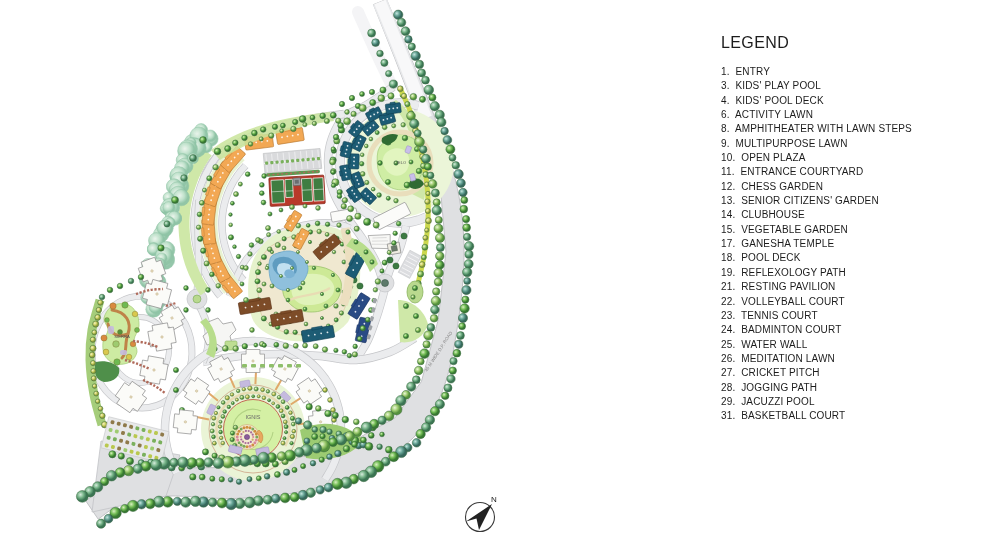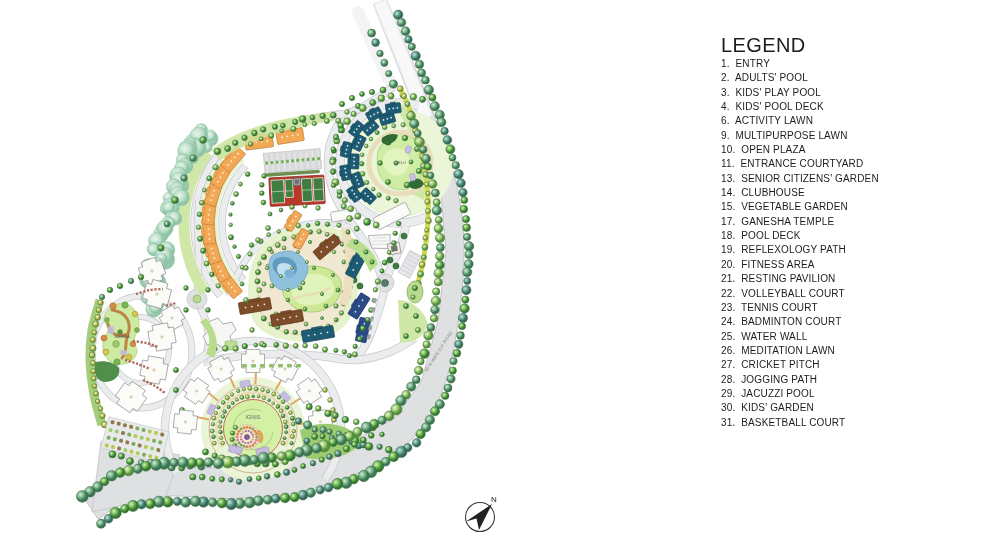--- a/index.html
+++ b/index.html
@@ -1,17 +1,17 @@
 <!DOCTYPE html>
 <html><head><meta charset="utf-8"><title>Master Plan</title><style>
 html,body{margin:0;padding:0;background:#fff;width:990px;height:550px;overflow:hidden}
 .page{position:relative;width:990px;height:550px;font-family:"Liberation Sans",sans-serif}
 .map{position:absolute;left:0;top:0}
 .legend{position:absolute;left:721px;top:34px;color:#1c1c1c}
-.legend-title{font-size:20px;letter-spacing:0.4px;margin-bottom:0}
+.legend-title{font-size:16px;letter-spacing:0.4px;margin-bottom:13px}
 .legend-items{font-size:10px;line-height:14.35px;letter-spacing:0.15px;white-space:nowrap}
 </style></head><body>
 <div class="page">
 
 <div class="map"><svg width="990" height="550" viewBox="0 0 990 550">
         <defs>
 <radialGradient id="tg1" cx="35%" cy="35%">
             <stop offset="0%" stop-color="#d6ecdc"></stop>
             <stop offset="55%" stop-color="#74b286"></stop>
             <stop offset="100%" stop-color="#3b7553"></stop>
@@ -1257,39 +1257,38 @@
         <g>
           <circle cx="480" cy="517" r="14.5" fill="none" stroke="#3a3a3a" stroke-width="1.1"></circle>
           <path d="M492,504 L479,530 L476.5,518.5 L466,521.5 Z" fill="#222"></path>
           <text x="491" y="502" font-size="8" fill="#222" font-family="Liberation Sans,sans-serif">N</text>
         </g>
       </svg></div>
 <div class="legend">
       <div class="legend-title">LEGEND</div>
       <div class="legend-items">
         <div>1.&nbsp; ENTRY</div>
-        <div>2.&nbsp; ADULTS' POOL</div>
         <div>3.&nbsp; KIDS' PLAY POOL</div>
         <div>4.&nbsp; KIDS' POOL DECK</div>
         <div>6.&nbsp; ACTIVITY LAWN</div>
+        <div>8.&nbsp; AMPHITHEATER WITH LAWN STEPS</div>
         <div>9.&nbsp; MULTIPURPOSE LAWN</div>
         <div>10.&nbsp; OPEN PLAZA</div>
         <div>11.&nbsp; ENTRANCE COURTYARD</div>
+        <div>12.&nbsp; CHESS GARDEN</div>
         <div>13.&nbsp; SENIOR CITIZENS' GARDEN</div>
         <div>14.&nbsp; CLUBHOUSE</div>
         <div>15.&nbsp; VEGETABLE GARDEN</div>
         <div>17.&nbsp; GANESHA TEMPLE</div>
         <div>18.&nbsp; POOL DECK</div>
         <div>19.&nbsp; REFLEXOLOGY PATH</div>
-        <div>20.&nbsp; FITNESS AREA</div>
         <div>21.&nbsp; RESTING PAVILION</div>
         <div>22.&nbsp; VOLLEYBALL COURT</div>
         <div>23.&nbsp; TENNIS COURT</div>
         <div>24.&nbsp; BADMINTON COURT</div>
         <div>25.&nbsp; WATER WALL</div>
         <div>26.&nbsp; MEDITATION LAWN</div>
         <div>27.&nbsp; CRICKET PITCH</div>
         <div>28.&nbsp; JOGGING PATH</div>
         <div>29.&nbsp; JACUZZI POOL</div>
-        <div>30.&nbsp; KIDS' GARDEN</div>
         <div>31.&nbsp; BASKETBALL COURT</div>
       </div>
     </div>
 </div>
 </body></html>

